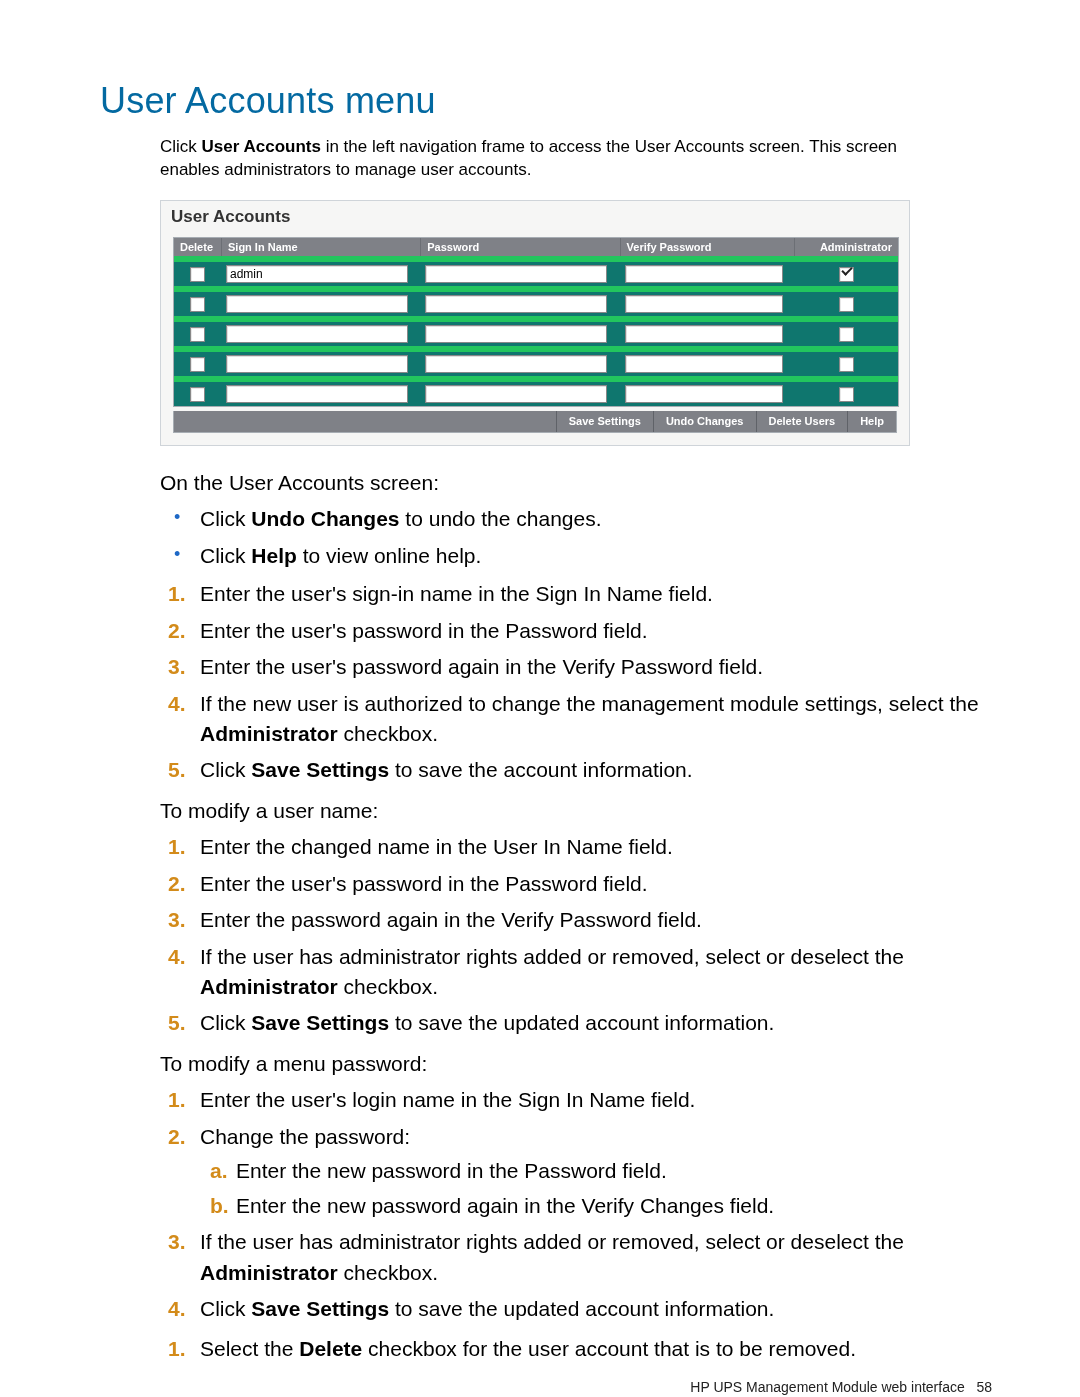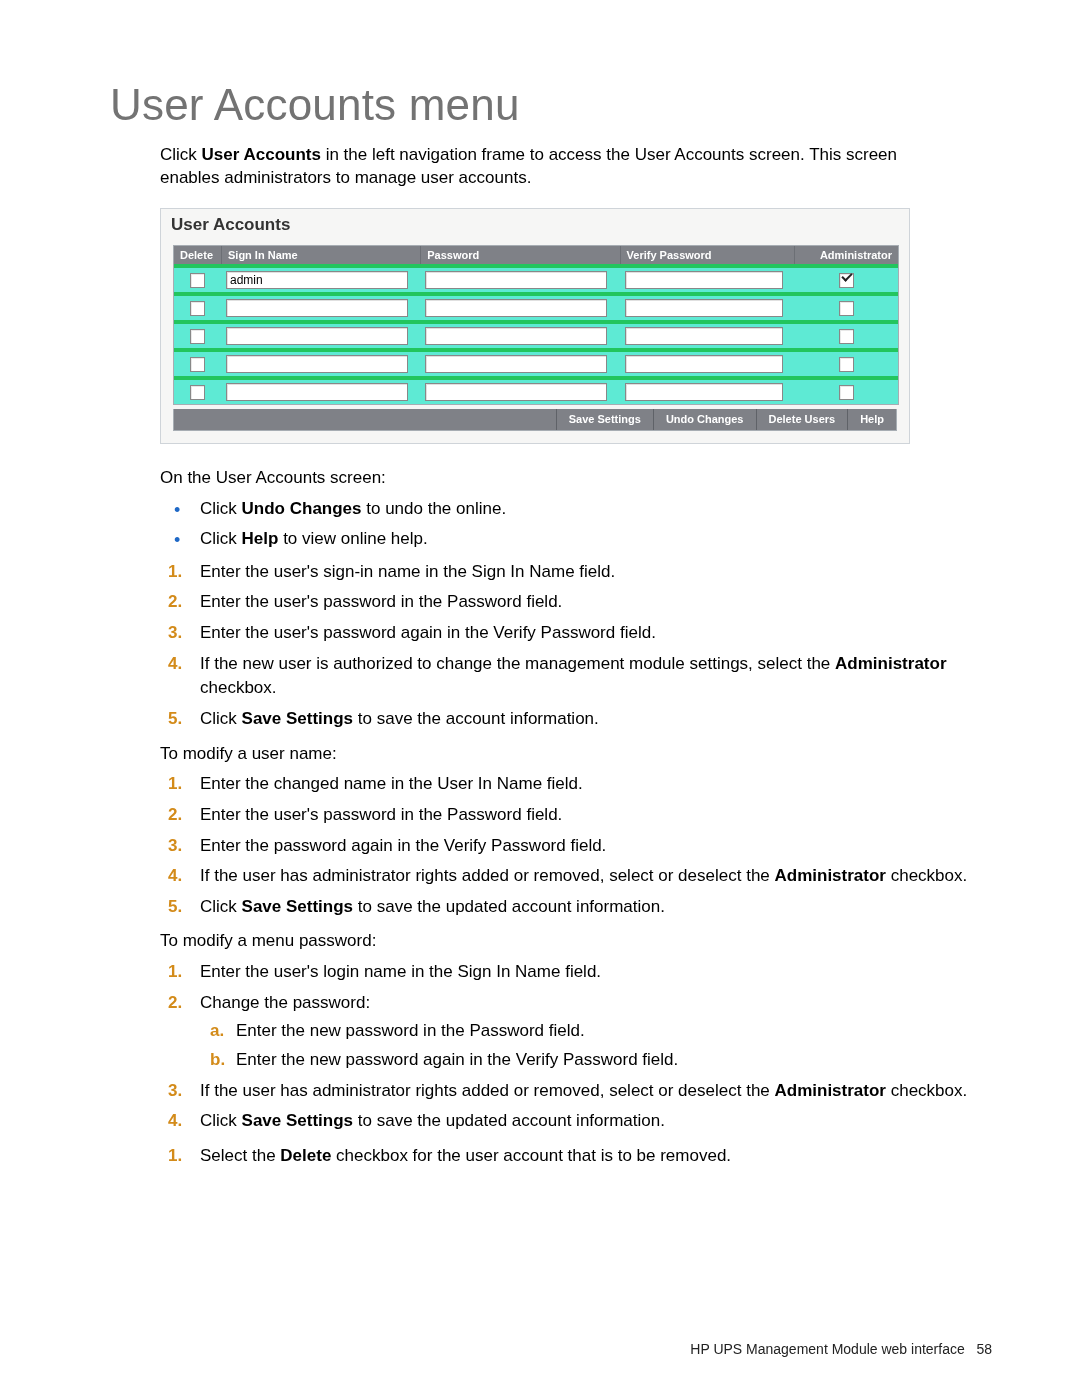--- a/index.html
+++ b/index.html
@@ -13,23 +13,23 @@
   }
   .page {
     width: 1080px;
     padding: 80px 100px 60px 100px;
     min-height: 1397px;
     position: relative;
   }
   h1.section-title {
     font-family: "Helvetica Neue", Arial, sans-serif;
     font-weight: 300;
-    font-size: 44px;
-    color: #737373;
-    margin: 0 0 14px 10px;
+    font-size: 36px;
+    color: #0369a1;
+    margin: 0 0 14px 0;
     letter-spacing: 0.2px;
   }
   .intro {
     font-size: 17px;
     line-height: 1.35;
     margin: 0 0 18px 60px;
     max-width: 780px;
   }
   .bold { font-weight: 700; }
   
@@ -61,23 +61,23 @@
     background: #7f8187;
     color: #fff;
     font-size: 11px;
     font-weight: 700;
     text-align: left;
     padding: 3px 6px;
     border-right: 1px solid #6c6f75;
   }
   .ua-table th:last-child { border-right: none; }
   .ua-table td {
-    background: #5eead4;
+    background: #0f766e;
     padding: 3px 4px;
-    border-top: 4px solid #22c55e;
+    border-top: 6px solid #22c55e;
     text-align: left;
     font-size: 12px;
   }
   .ua-table td.center { text-align: center; }
   .ua-chk {
     width: 15px; height: 15px;
     display: inline-block;
     background: #fff;
     border: 1px solid #888;
     box-shadow: inset 1px 1px 0 #e8e8e8;
@@ -118,21 +118,21 @@
     font-weight: 700;
     font-family: Arial, sans-serif;
     padding: 0 12px;
     border-left: 1px solid #5f6268;
     display: flex;
     align-items: center;
     background: #7f8187;
     cursor: pointer;
   }
   
-  .bodytext { margin-left: 60px; font-size: 17px; line-height: 1.45; }
+  .bodytext { margin-left: 60px; font-size: 21px; line-height: 1.45; }
   .bodytext p { margin: 6px 0; }
   ul.bullet {
     list-style: none;
     padding: 0;
     margin: 2px 0 8px 0;
   }
   ul.bullet li {
     padding-left: 40px;
     position: relative;
     margin: 6px 0;
@@ -253,21 +253,21 @@
       <div class="ua-btn">Save Settings</div>
       <div class="ua-btn">Undo Changes</div>
       <div class="ua-btn">Delete Users</div>
       <div class="ua-btn">Help</div>
     </div>
   </div>
 
   <div class="bodytext">
     <p>On the User Accounts screen:</p>
     <ul class="bullet" id="bullets">
-        <li><span>Click </span><span class="bold">Undo Changes</span><span> to undo the online.</span></li>
+        <li><span>Click </span><span class="bold">Undo Changes</span><span> to undo the changes.</span></li>
         <li><span>Click </span><span class="bold">Help</span><span> to view online help.</span></li>
       </ul>
 
     <ol class="num" id="add-steps">
         <li>Enter the user's sign-in name in the Sign In Name field.</li>
         <li>Enter the user's password in the Password field.</li>
         <li>Enter the user's password again in the Verify Password field.</li>
         <li><span>If the new user is authorized to change the management module settings, select the </span><span class="bold">Administrator</span><span> checkbox.</span></li>
         <li><span>Click </span><span class="bold">Save Settings</span><span> to save the account information.</span></li>
       </ol>
@@ -279,21 +279,21 @@
         <li>Enter the password again in the Verify Password field.</li>
         <li><span>If the user has administrator rights added or removed, select or deselect the </span><span class="bold">Administrator</span><span> checkbox.</span></li>
         <li><span>Click </span><span class="bold">Save Settings</span><span> to save the updated account information.</span></li>
       </ol>
 
     <p>To modify a menu password:</p>
     <ol class="num" id="mod-pw-steps">
         <li>Enter the user's login name in the Sign In Name field.</li>
         <li>Change the password:<ol class="sub">
             <li>Enter the new password in the Password field.</li>
-            <li>Enter the new password again in the Verify Password field.</li>
+            <li>Enter the new password again in the Verify Changes field.</li>
           </ol></li>
         <li><span>If the user has administrator rights added or removed, select or deselect the </span><span class="bold">Administrator</span><span> checkbox.</span></li>
         <li><span>Click </span><span class="bold">Save Settings</span><span> to save the updated account information.</span></li>
       </ol>
 
     <ol class="num" id="del-steps">
         <li><span>Select the </span><span class="bold">Delete</span><span> checkbox for the user account that is to be removed.</span></li>
       </ol>
   </div>
 

